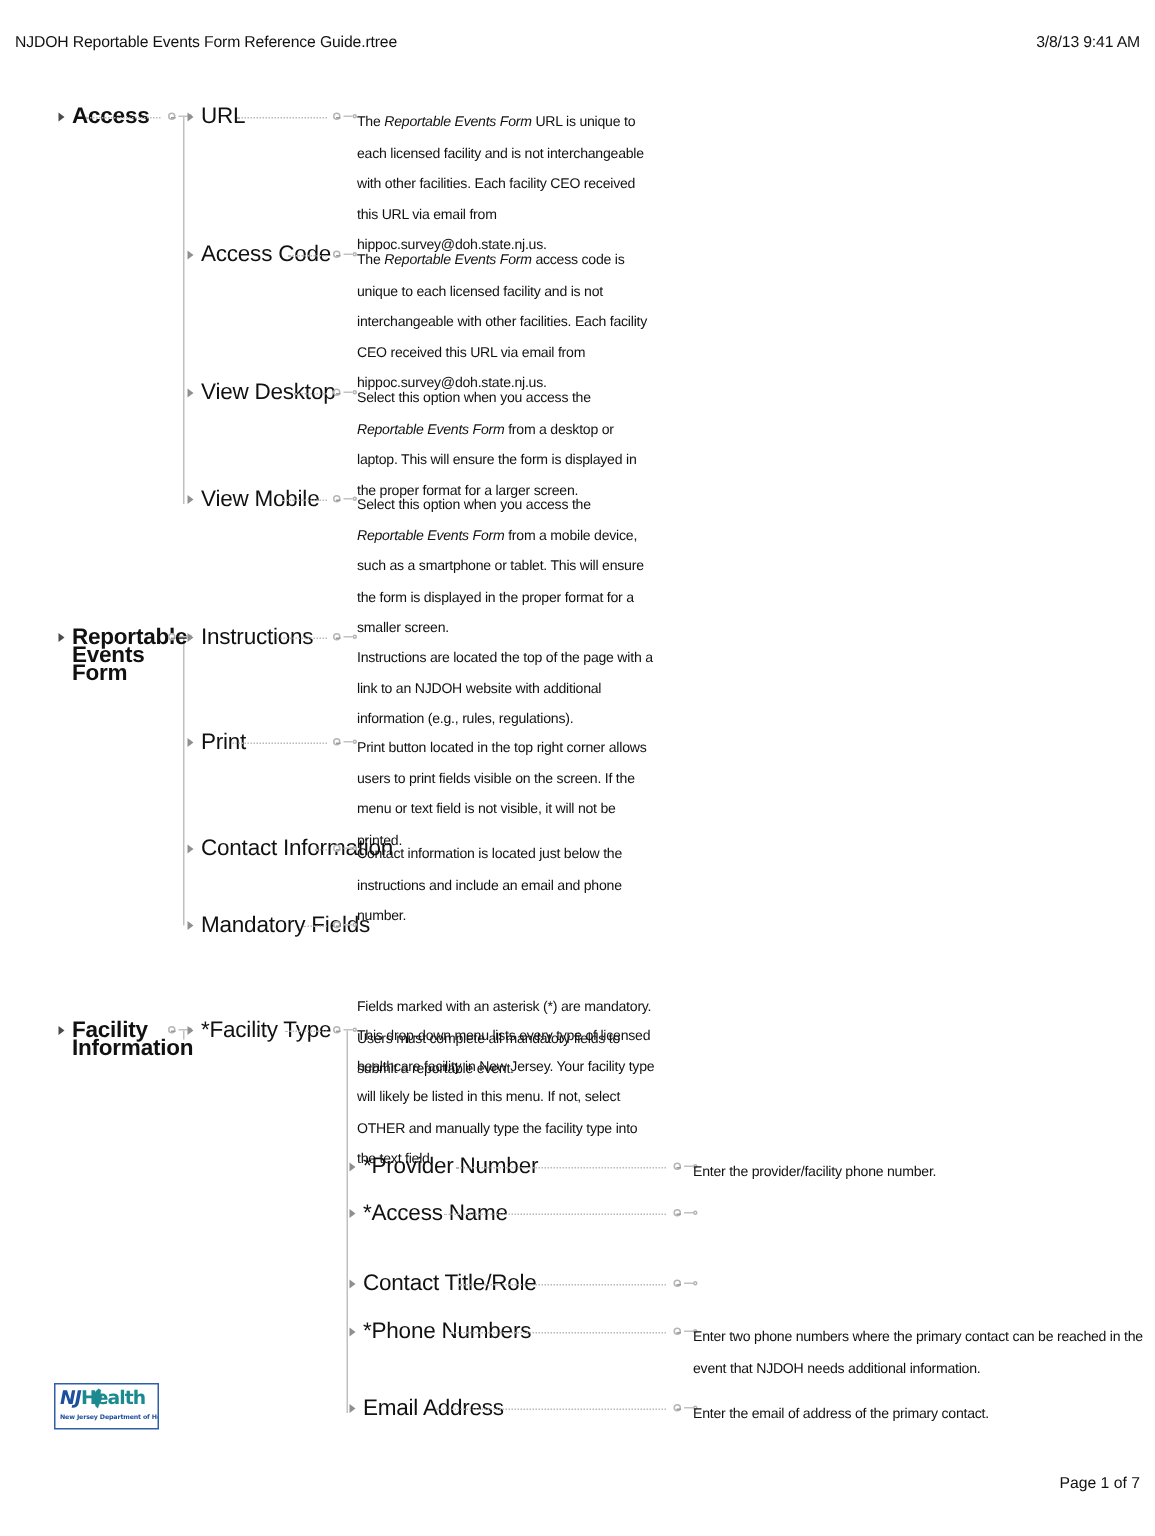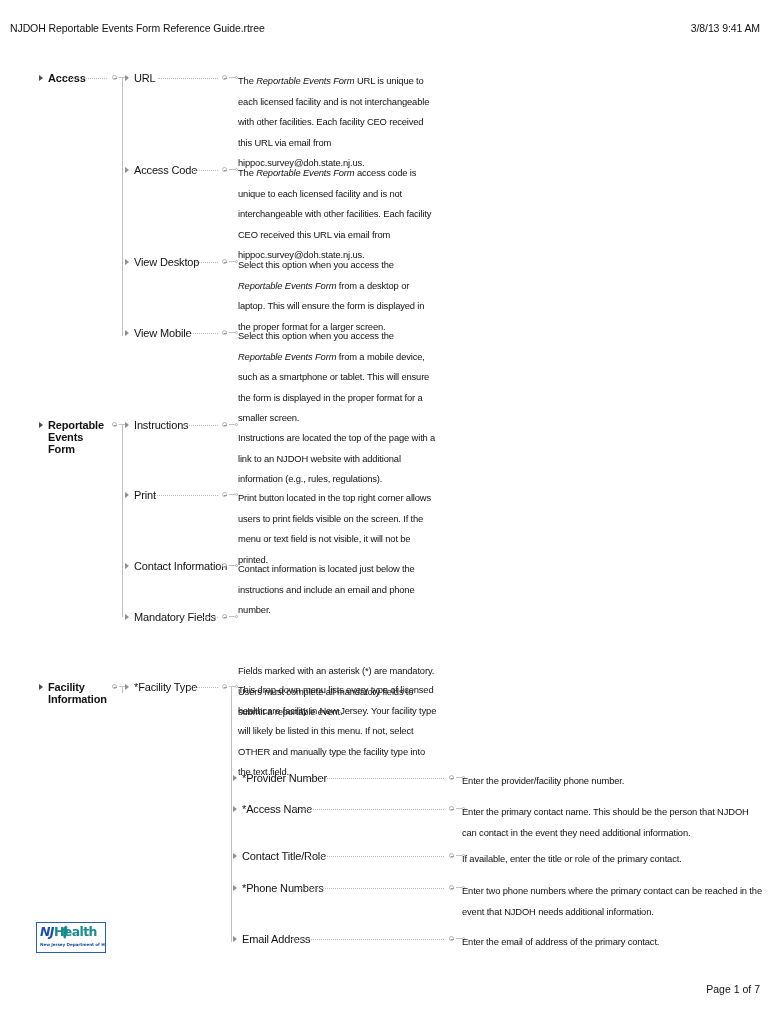--- a/index.html
+++ b/index.html
@@ -111,21 +111,21 @@
     position: absolute;
     left: 0;
     top: 0;
     width: 770px;
     height: 1024px;
   }
 
   
   .node-label {
     position: absolute;
-    font-size: 11px;
+    font-size: 15px;
     line-height: 12px;
     color: #111111;
     white-space: nowrap;
     letter-spacing: -0.15px;
   }
   .node-label.bold { font-weight: bold; }
   .node-label.wrap { white-space: normal; }
 
   .body-text {
     position: absolute;
@@ -323,30 +323,28 @@
     <div class="endcap" style="left: 462px; top: 776px;"></div>
     <div class="body-text" style="left: 462px; top: 771px; width: 300px;"><span>Enter the provider/facility phone number.</span></div>
     <div class="tri" style="left: 233px; top: 806px;"></div>
     <div class="node-label" style="left: 242px; top: 803px;">*Access Name</div>
     <div class="dotline" style="left: 296px; top: 809px; width: 148px;"></div>
     <div class="knob" style="left: 449px; top: 806px;">
       <span class="bar"></span>
     </div>
     <div class="stub" style="left: 456px; top: 808px; width: 6px;"></div>
     <div class="endcap" style="left: 462px; top: 807px;"></div>
-    <div class="body-text" style="left: 462px; top: 802px; width: 300px;"><span>Enter the primary contact name.  This should be the person that NJDOH can contact in the event they need additional information.</span></div>
     <div class="tri" style="left: 233px; top: 853px;"></div>
     <div class="node-label" style="left: 242px; top: 850px;">Contact Title/Role</div>
     <div class="dotline" style="left: 306px; top: 856px; width: 138px;"></div>
     <div class="knob" style="left: 449px; top: 853px;">
       <span class="bar"></span>
     </div>
     <div class="stub" style="left: 456px; top: 855px; width: 6px;"></div>
     <div class="endcap" style="left: 462px; top: 854px;"></div>
-    <div class="body-text" style="left: 462px; top: 849px; width: 300px;"><span>If available, enter the title or role of the primary contact.</span></div>
     <div class="tri" style="left: 233px; top: 885px;"></div>
     <div class="node-label" style="left: 242px; top: 882px;">*Phone Numbers</div>
     <div class="dotline" style="left: 300px; top: 888px; width: 144px;"></div>
     <div class="knob" style="left: 449px; top: 885px;">
       <span class="bar"></span>
     </div>
     <div class="stub" style="left: 456px; top: 887px; width: 6px;"></div>
     <div class="endcap" style="left: 462px; top: 886px;"></div>
     <div class="body-text" style="left: 462px; top: 881px; width: 300px;"><span>Enter two phone numbers where the primary contact can be reached in the event that NJDOH needs additional information.</span></div>
     <div class="tri" style="left: 233px; top: 936px;"></div>

